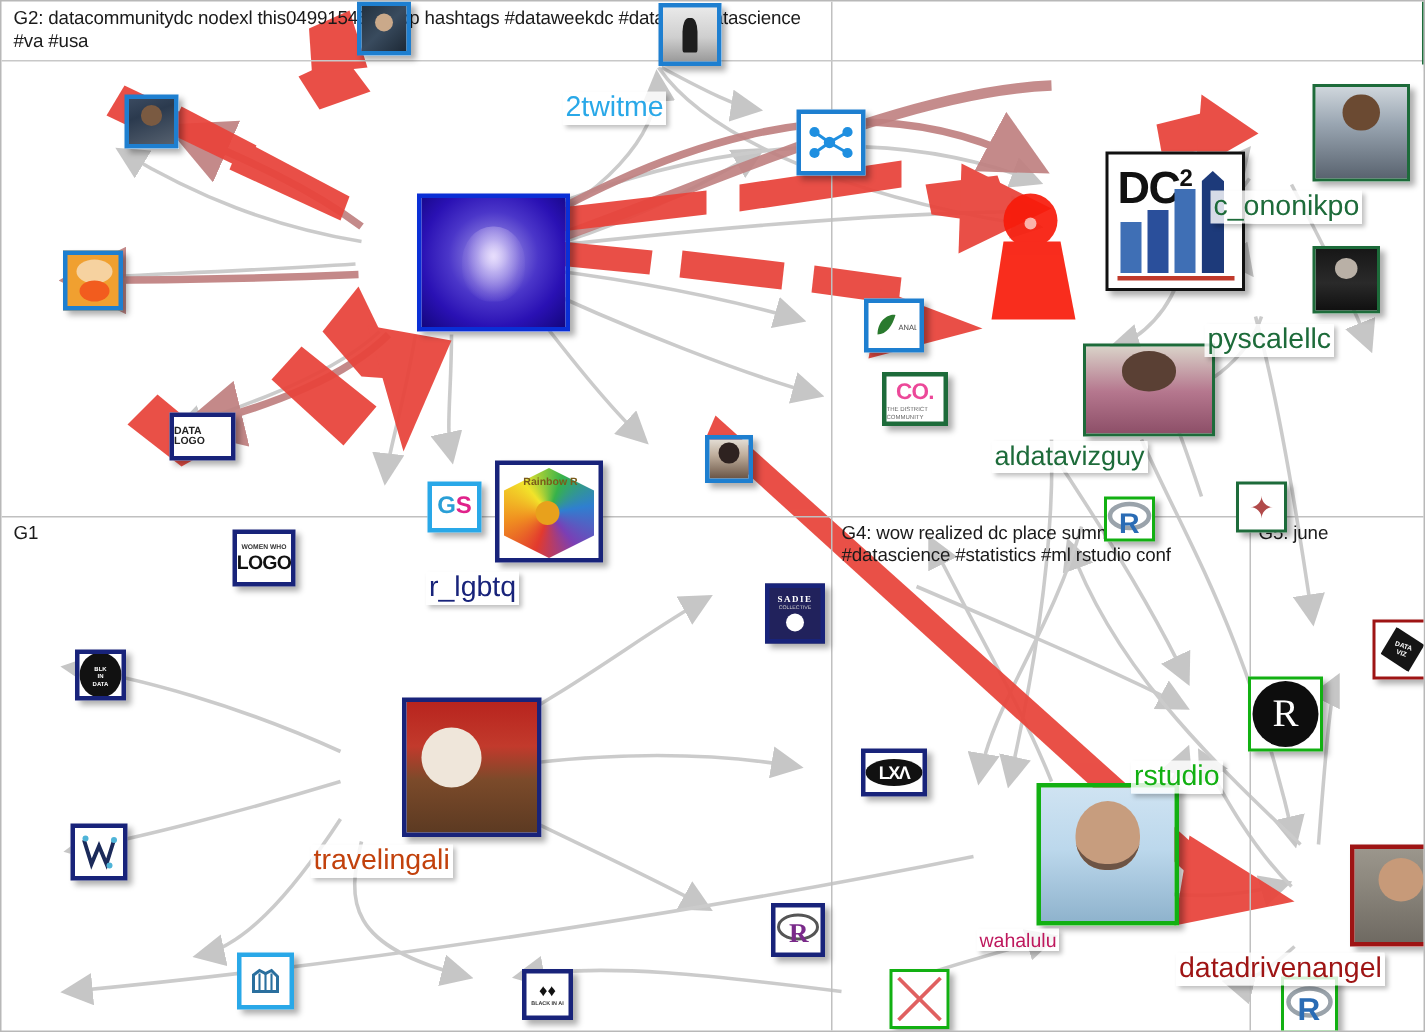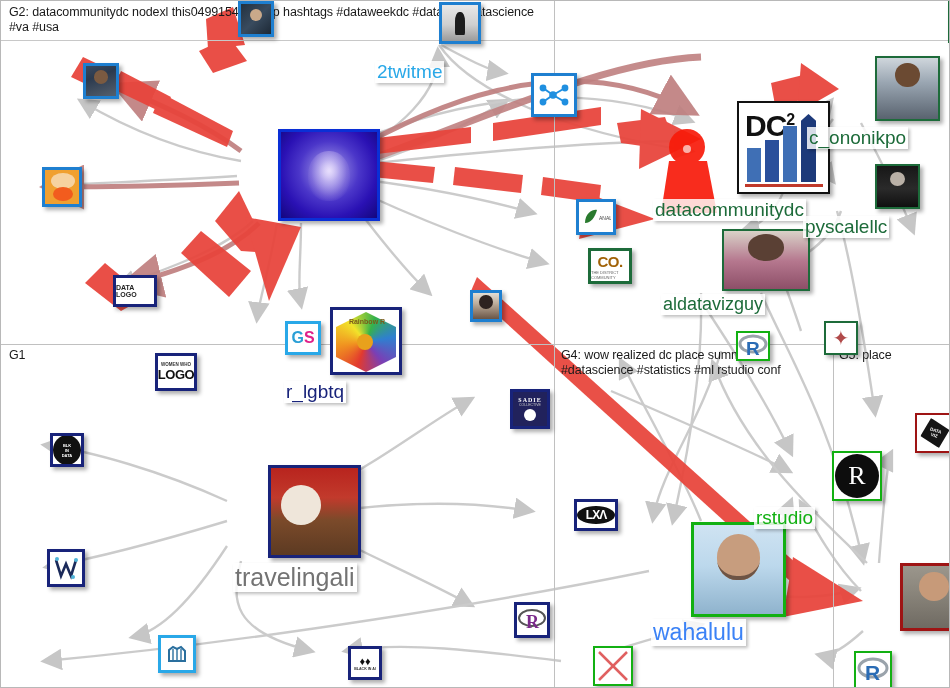--- a/index.html
+++ b/index.html
@@ -161,42 +161,41 @@
   <div style="position:absolute;left:553px;top:0;width:1px;height:343px;background:#c0c0c0;z-index:2;"></div>
   <div style="position:absolute;left:0;top:343px;width:950px;height:1px;background:#c0c0c0;z-index:2;"></div>
   <div style="position:absolute;left:553px;top:343px;width:1px;height:345px;background:#c0c0c0;z-index:2;"></div>
   <div style="position:absolute;left:832px;top:343px;width:1px;height:345px;background:#c0c0c0;z-index:2;"></div>
   <div style="position:absolute;left:0;top:39px;width:553px;height:1px;background:#c8c8c8;z-index:2;"></div>
   <div style="position:absolute;left:553px;top:39px;width:397px;height:1px;background:#c8c8c8;z-index:2;"></div>
 
   <div class="grp-label" style="left:8px;top:4px;width:540px;">G2: datacommunitydc nodexl this0499154500 top hashtags #dataweekdc #dataviz #datascience #va #usa</div>
   <div class="grp-label" style="left:8px;top:347px;">G1</div>
   <div class="grp-label" style="left:560px;top:347px;width:265px;">G4: wow realized dc place summer #datascience #statistics #ml rstudio conf</div>
-  <div class="grp-label" style="left:838px;top:347px;">G5: place</div>
+  <div class="grp-label" style="left:838px;top:347px;">G5: june</div>
 
   <div class="node" style="left:236px;top:128px;">
     <div class="thumb f-blue" style="width:102px;height:92px;border:3px solid #0a2fd6;"></div>
   </div>
 
   <div class="node" style="left:397px;top:1px;">
     <div class="thumb f-gray" style="width:42px;height:42px;border:3px solid #1e7fd0;"></div>
   </div>
   <div class="nlabel" style="left:374px;top:60px;color:#29a8e8;font-size:19px;">2twitme</div>
 
   <div class="node" style="left:695px;top:100px;">
     <div class="thumb" style="width:93px;height:93px;border:2px solid #111;background:#fff;">
       <div style="position:absolute;left:6px;top:6px;font:bold 30px 'Liberation Sans',sans-serif;color:#111;letter-spacing:-1px;">DC<span style="font-size:16px;vertical-align:super;">2</span></div>
       <div style="position:absolute;left:8px;bottom:10px;width:14px;height:34px;background:#3f6fb5;"></div>
       <div style="position:absolute;left:26px;bottom:10px;width:14px;height:42px;background:#2a4f9b;"></div>
       <div style="position:absolute;left:44px;bottom:10px;width:14px;height:56px;background:#3f6fb5;"></div>
       <div style="position:absolute;left:62px;bottom:10px;width:15px;height:68px;background:#1d3a7a;clip-path:polygon(50% 0,100% 10%,100% 100%,0 100%,0 10%);"></div>
       <div style="position:absolute;left:6px;bottom:5px;width:78px;height:3px;background:#c0392b;"></div>
     </div>
   </div>
-  <div class="nlabel" style="left:652px;top:198px;color:#1d6b3a;font-size:19px;">datacommunitydc</div>
 
   <div class="node" style="left:833px;top:55px;">
     <div class="thumb f-suit" style="width:65px;height:65px;border:2px solid #1d6b3a;"></div>
   </div>
   <div class="nlabel" style="left:806px;top:126px;color:#1d6b3a;font-size:19px;">c_ononikpo</div>
 
   <div class="node" style="left:833px;top:163px;">
     <div class="thumb f-bw" style="width:45px;height:45px;border:2px solid #1d6b3a;"></div>
   </div>
   <div class="nlabel" style="left:802px;top:215px;color:#1d6b3a;font-size:19px;">pyscalellc</div>
@@ -211,39 +210,40 @@
       <div class="rainbow" style="position:absolute;left:3px;top:2px;width:60px;height:60px;"></div>
       <div style="position:absolute;left:8px;top:8px;width:52px;text-align:center;font:bold 7px 'Liberation Sans',sans-serif;color:#7a5a1a;">Rainbow R</div>
       <div style="position:absolute;left:24px;top:24px;width:16px;height:16px;border-radius:50%;background:#e8a11c;"></div>
     </div>
   </div>
   <div class="nlabel" style="left:283px;top:380px;color:#18237a;font-size:19px;">r_lgbtq</div>
 
   <div class="node" style="left:226px;top:464px;">
     <div class="thumb f-trav" style="width:93px;height:93px;border:3px solid #18237a;"></div>
   </div>
-  <div class="nlabel" style="left:232px;top:562px;color:#737373;font-size:25px;">travelingali</div>
+  <div class="nlabel" style="left:206px;top:562px;color:#c2410c;font-size:19px;">travelingali</div>
 
   <div class="node" style="left:649px;top:521px;">
     <div class="thumb f-wah" style="width:95px;height:95px;border:3px solid #12b012;"></div>
   </div>
-  <div class="nlabel" style="left:650px;top:618px;color:#3b82f6;font-size:23px;">wahalulu</div>
+  <div class="nlabel" style="left:650px;top:618px;color:#be185d;font-size:13px;">wahalulu</div>
 
   <div class="node" style="left:790px;top:450px;">
     <div class="thumb ctr" style="width:50px;height:50px;border:2px solid #12b012;background:#fff;">
       <div style="width:44px;height:44px;border-radius:50%;background:#0d0d0d;display:flex;align-items:center;justify-content:center;">
         <span style="font:400 26px 'Liberation Serif',serif;color:#fff;">R</span>
       </div>
     </div>
   </div>
   <div class="nlabel" style="left:753px;top:506px;color:#12b012;font-size:19px;">rstudio</div>
 
   <div class="node" style="left:858px;top:562px;">
     <div class="thumb f-dda" style="width:68px;height:68px;border:3px solid #9e1414;"></div>
   </div>
+  <div class="nlabel" style="left:783px;top:634px;color:#9e1414;font-size:19px;">datadrivenangel</div>
 
   <div class="node" style="left:196px;top:0;">
     <div class="thumb f-sq" style="width:36px;height:36px;border:3px solid #1e7fd0;"></div>
   </div>
 
   <div class="node" style="left:41px;top:62px;">
     <div class="thumb f-guy1" style="width:36px;height:36px;border:3px solid #1e7fd0;"></div>
   </div>
 
   <div class="node" style="left:906px;top:0;">
@@ -292,21 +292,21 @@
     <div class="thumb ctr" style="width:40px;height:36px;border:3px solid #1e7fd0;background:#fff;">
       <svg width="30" height="20" viewBox="0 0 30 20">
         <path d="M4,16 C4,6 12,2 16,3 C14,10 10,16 4,16Z" fill="#2a7a2e"></path>
         <text x="18" y="13" font-size="5" fill="#444" font-family="Liberation Sans, sans-serif">ANALYTICS</text>
       </svg>
     </div>
   </div>
 
   <div class="node" style="left:546px;top:247px;">
     <div class="thumb ctr" style="width:44px;height:36px;border:3px solid #1d6b3a;background:#fff;flex-direction:column;">
-      <span style="font:bold 15px 'Liberation Sans',sans-serif;color:#a16207;letter-spacing:-0.5px;">CO.</span>
+      <span style="font:bold 15px 'Liberation Sans',sans-serif;color:#ec4899;letter-spacing:-0.5px;">CO.</span>
       <span style="font:4px 'Liberation Sans',sans-serif;color:#666;">THE DISTRICT COMMUNITY</span>
     </div>
   </div>
 
   <div class="node" style="left:428px;top:289px;">
     <div class="thumb f-lady" style="width:32px;height:32px;border:3px solid #1e7fd0;"></div>
   </div>
 
   <div class="node" style="left:243px;top:320px;">
     <div class="thumb ctr" style="width:36px;height:34px;border:3px solid #29a8e8;background:#fff;">

